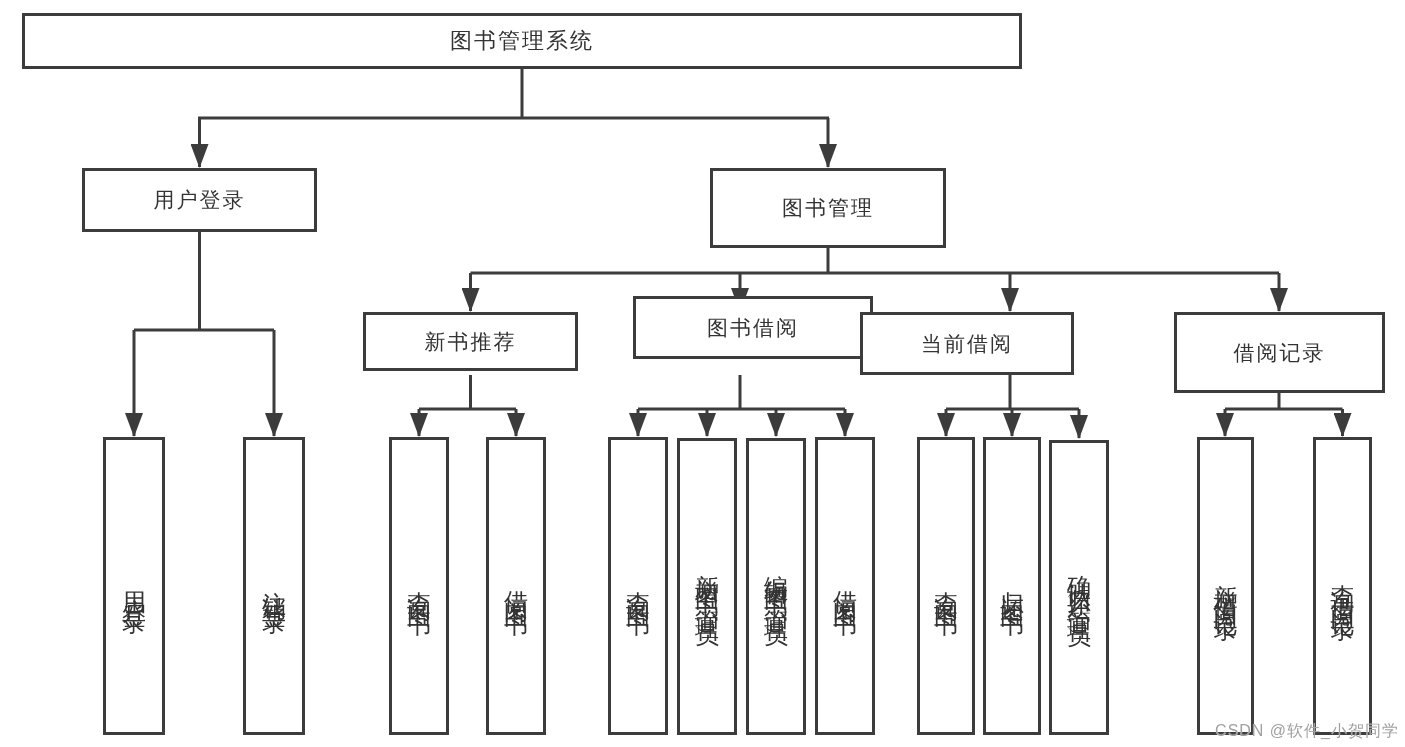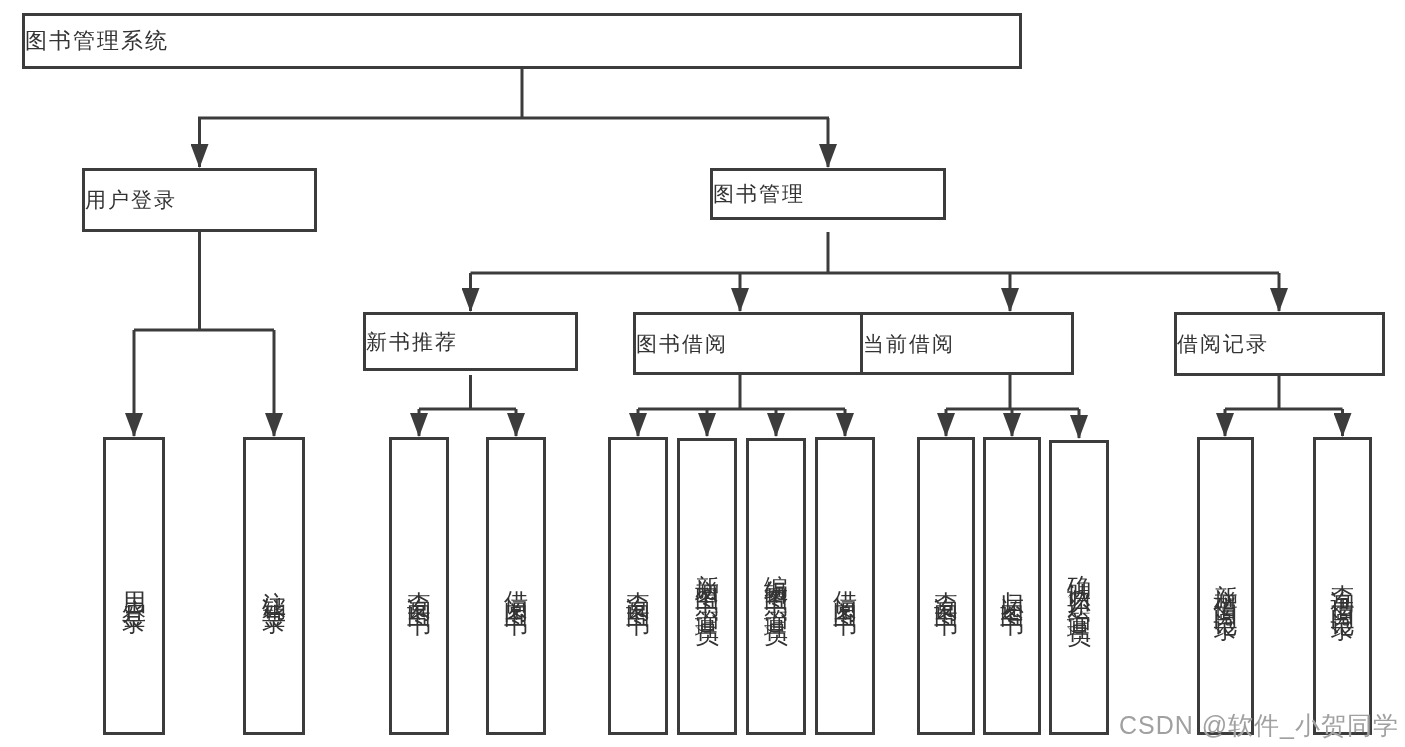--- a/index.html
+++ b/index.html
@@ -16,21 +16,21 @@
     color:var(--text);
   }
   .canvas{position:relative;width:1405px;height:747px;background:var(--bg);}
   svg.wires{position:absolute;left:0;top:0;width:1405px;height:747px;pointer-events:none;}
   svg.wires path, svg.wires line{stroke:var(--line);stroke-width:3;fill:none;}
   svg.wires .ah{fill:var(--line);stroke:none;}
   .hbox{
     position:absolute;
     border:3px solid var(--line);
     background:var(--bg);
-    display:flex;align-items:center;justify-content:flex-start;
+    display:flex;align-items:center;justify-content:center;
     font-size:21px;letter-spacing:2px;color:var(--text);
     z-index:2;
   }
   .hbox.root{font-size:22px;}
   .vbox{
     position:absolute;
     border:3px solid var(--line);
     background:var(--bg);
     display:flex;align-items:center;justify-content:center;
     z-index:2;
@@ -40,21 +40,21 @@
     text-orientation:mixed;
     font-size:24px;
     letter-spacing:7px;
     color:var(--text);
     line-height:1;
     white-space:nowrap;
   }
   .watermark{
     position:absolute;
     right:6px;bottom:5px;
-    font-size:25px;
+    font-size:16px;
     letter-spacing:1px;
     color:var(--wm);
     z-index:3;
     text-shadow:0 0 1px rgba(255,255,255,.8);
   }
 </style>
 </head>
 <body>
 
 <div class="canvas">
@@ -101,34 +101,34 @@
     <line x1="1342.5" y1="409" x2="1342.5" y2="436" marker-end="url(#ah)"></line>
   </svg>
 
   <div class="hbox root" style="left:22px;top:13px;width:1000px;height:56px">
     <span>图书管理系统</span>
   </div>
 
   <div class="hbox" style="left:82px;top:168px;width:235px;height:64px">
     <span>用户登录</span>
   </div>
-  <div class="hbox" style="left:710px;top:168px;width:236px;height:52px">
+  <div class="hbox" style="left:710px;top:168px;width:236px;height:80px">
     <span>图书管理</span>
   </div>
 
   <div class="hbox" style="left:363px;top:312px;width:215px;height:59px">
     <span>新书推荐</span>
   </div>
-  <div class="hbox" style="left:633px;top:312px;width:240px;height:63px">
+  <div class="hbox" style="left:633px;top:296px;width:240px;height:63px">
     <span>图书借阅</span>
   </div>
   <div class="hbox" style="left:860px;top:312px;width:214px;height:63px">
     <span>当前借阅</span>
   </div>
-  <div class="hbox" style="left:1174px;top:312px;width:211px;height:64px">
+  <div class="hbox" style="left:1174px;top:312px;width:211px;height:81px">
     <span>借阅记录</span>
   </div>
 
   <div class="vbox" style="left:103px;top:437px;width:62px;height:298px">
     <span>用户登录</span>
   </div>
   <div class="vbox" style="left:243px;top:437px;width:62px;height:298px">
     <span>注销登录</span>
   </div>
 

